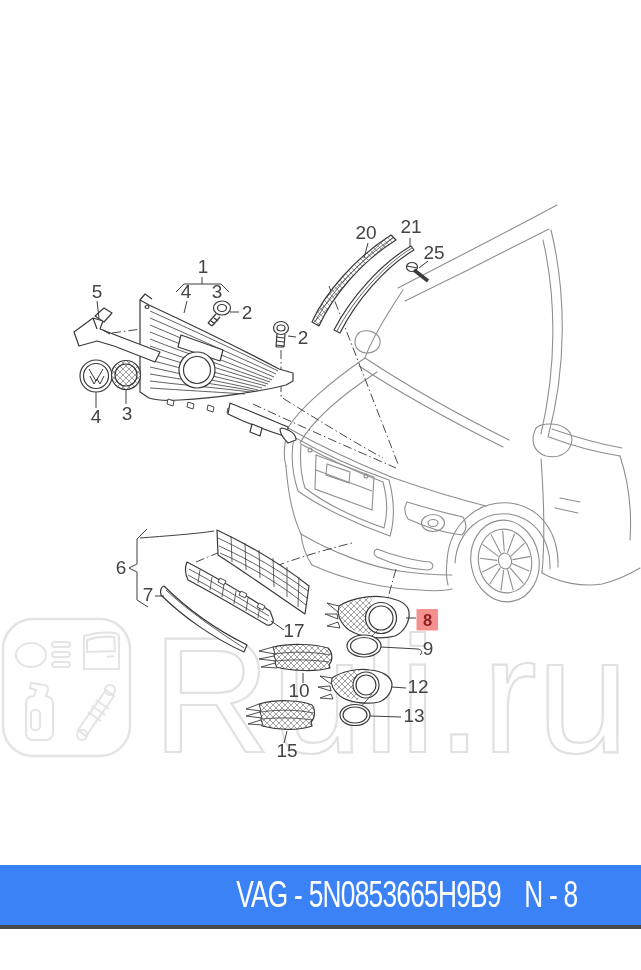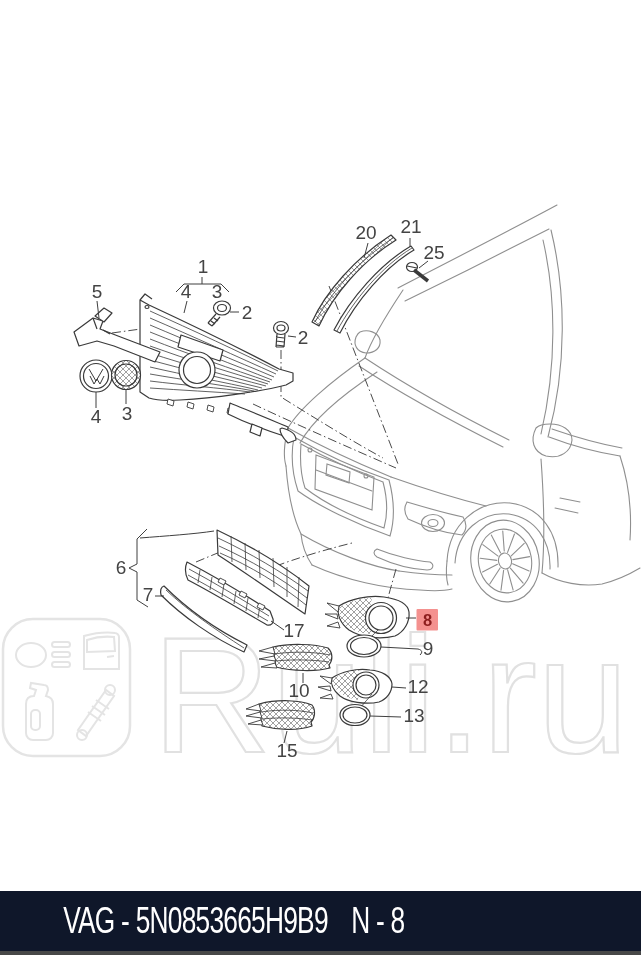--- a/index.html
+++ b/index.html
@@ -2,23 +2,23 @@
 <html><head>
 <meta charset="utf-8">
 <style>
   html,body{margin:0;padding:0;background:#ffffff;}
   .page{
     position:relative;width:641px;height:970px;background:#ffffff;
     overflow:hidden;font-family:"Liberation Sans",sans-serif;
   }
   .diagram-svg{position:absolute;top:0;left:0;}
   .footer-bar{
-    position:absolute;left:0;top:891px;width:641px;height:64px;
-    background:#0f172a;border-bottom:4px solid #484848;box-sizing:border-box;
-    display:flex;align-items:center;justify-content:flex-start;
+    position:absolute;left:0;top:865px;width:641px;height:64px;
+    background:#3b82f6;border-bottom:4px solid #484848;box-sizing:border-box;
+    display:flex;align-items:center;justify-content:flex-end;
   }
   .footer-text{
     display:flex;gap:32px;align-items:baseline;color:#ffffff;
     font-size:36px;letter-spacing:-1px;transform:scaleX(.73);
     transform-origin:center;white-space:nowrap;
   }
   .callout{font-size:19px;fill:#444444;}
   .badge-digit{font-size:16.5px;font-weight:bold;}
   text{font-family:"Liberation Sans",sans-serif;}
 </style>

